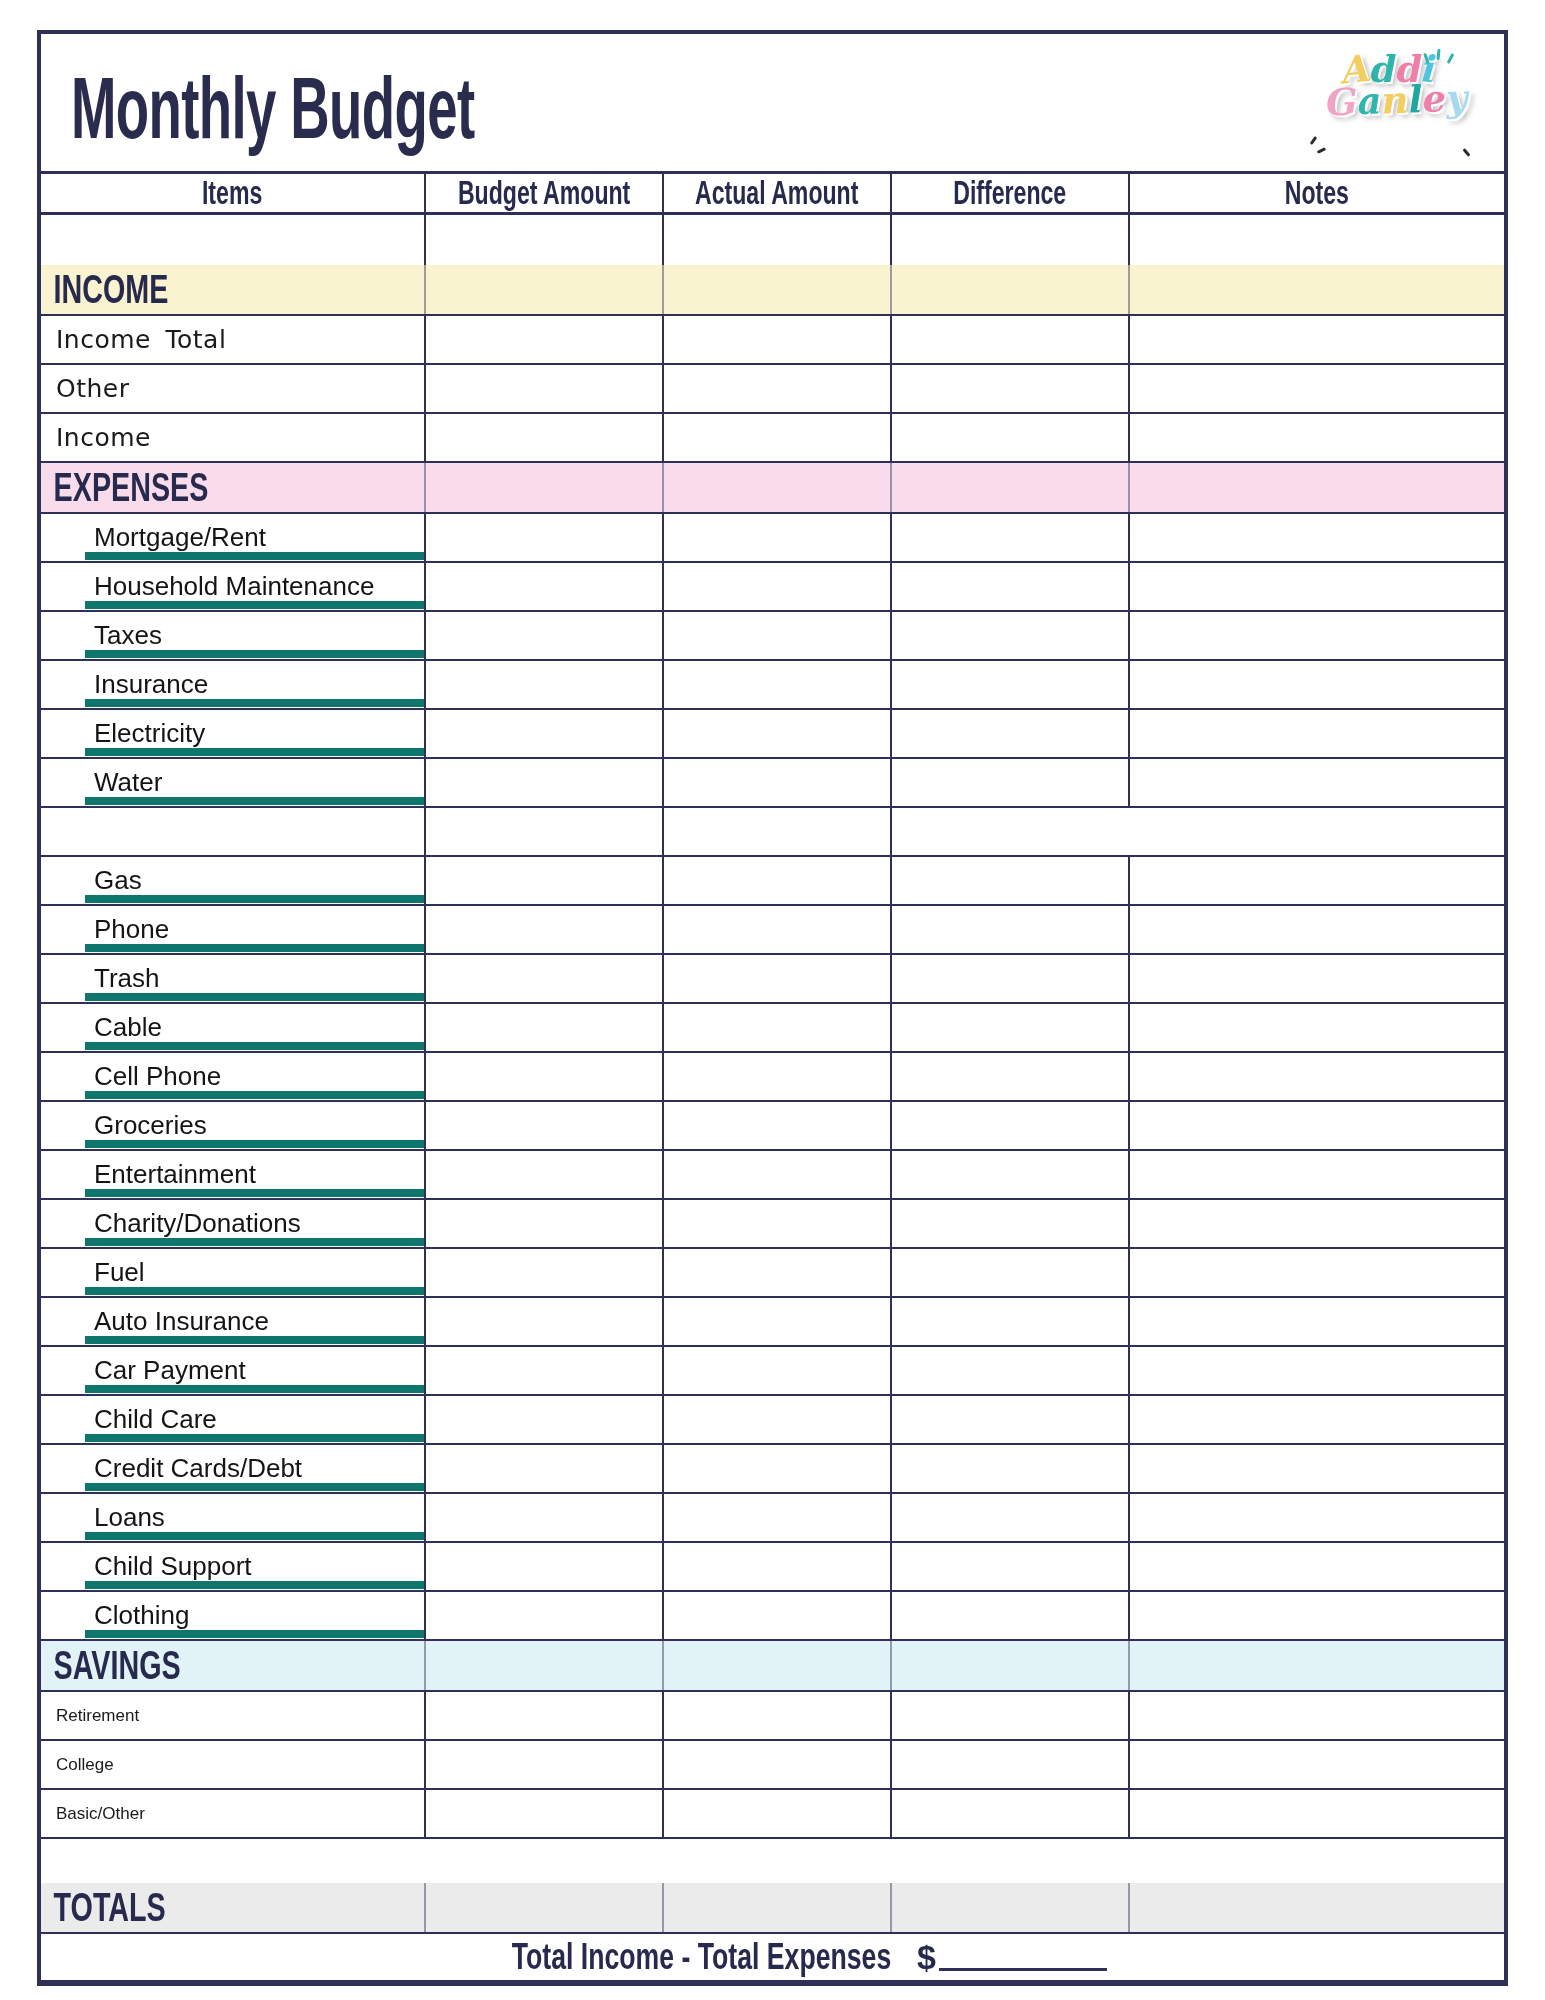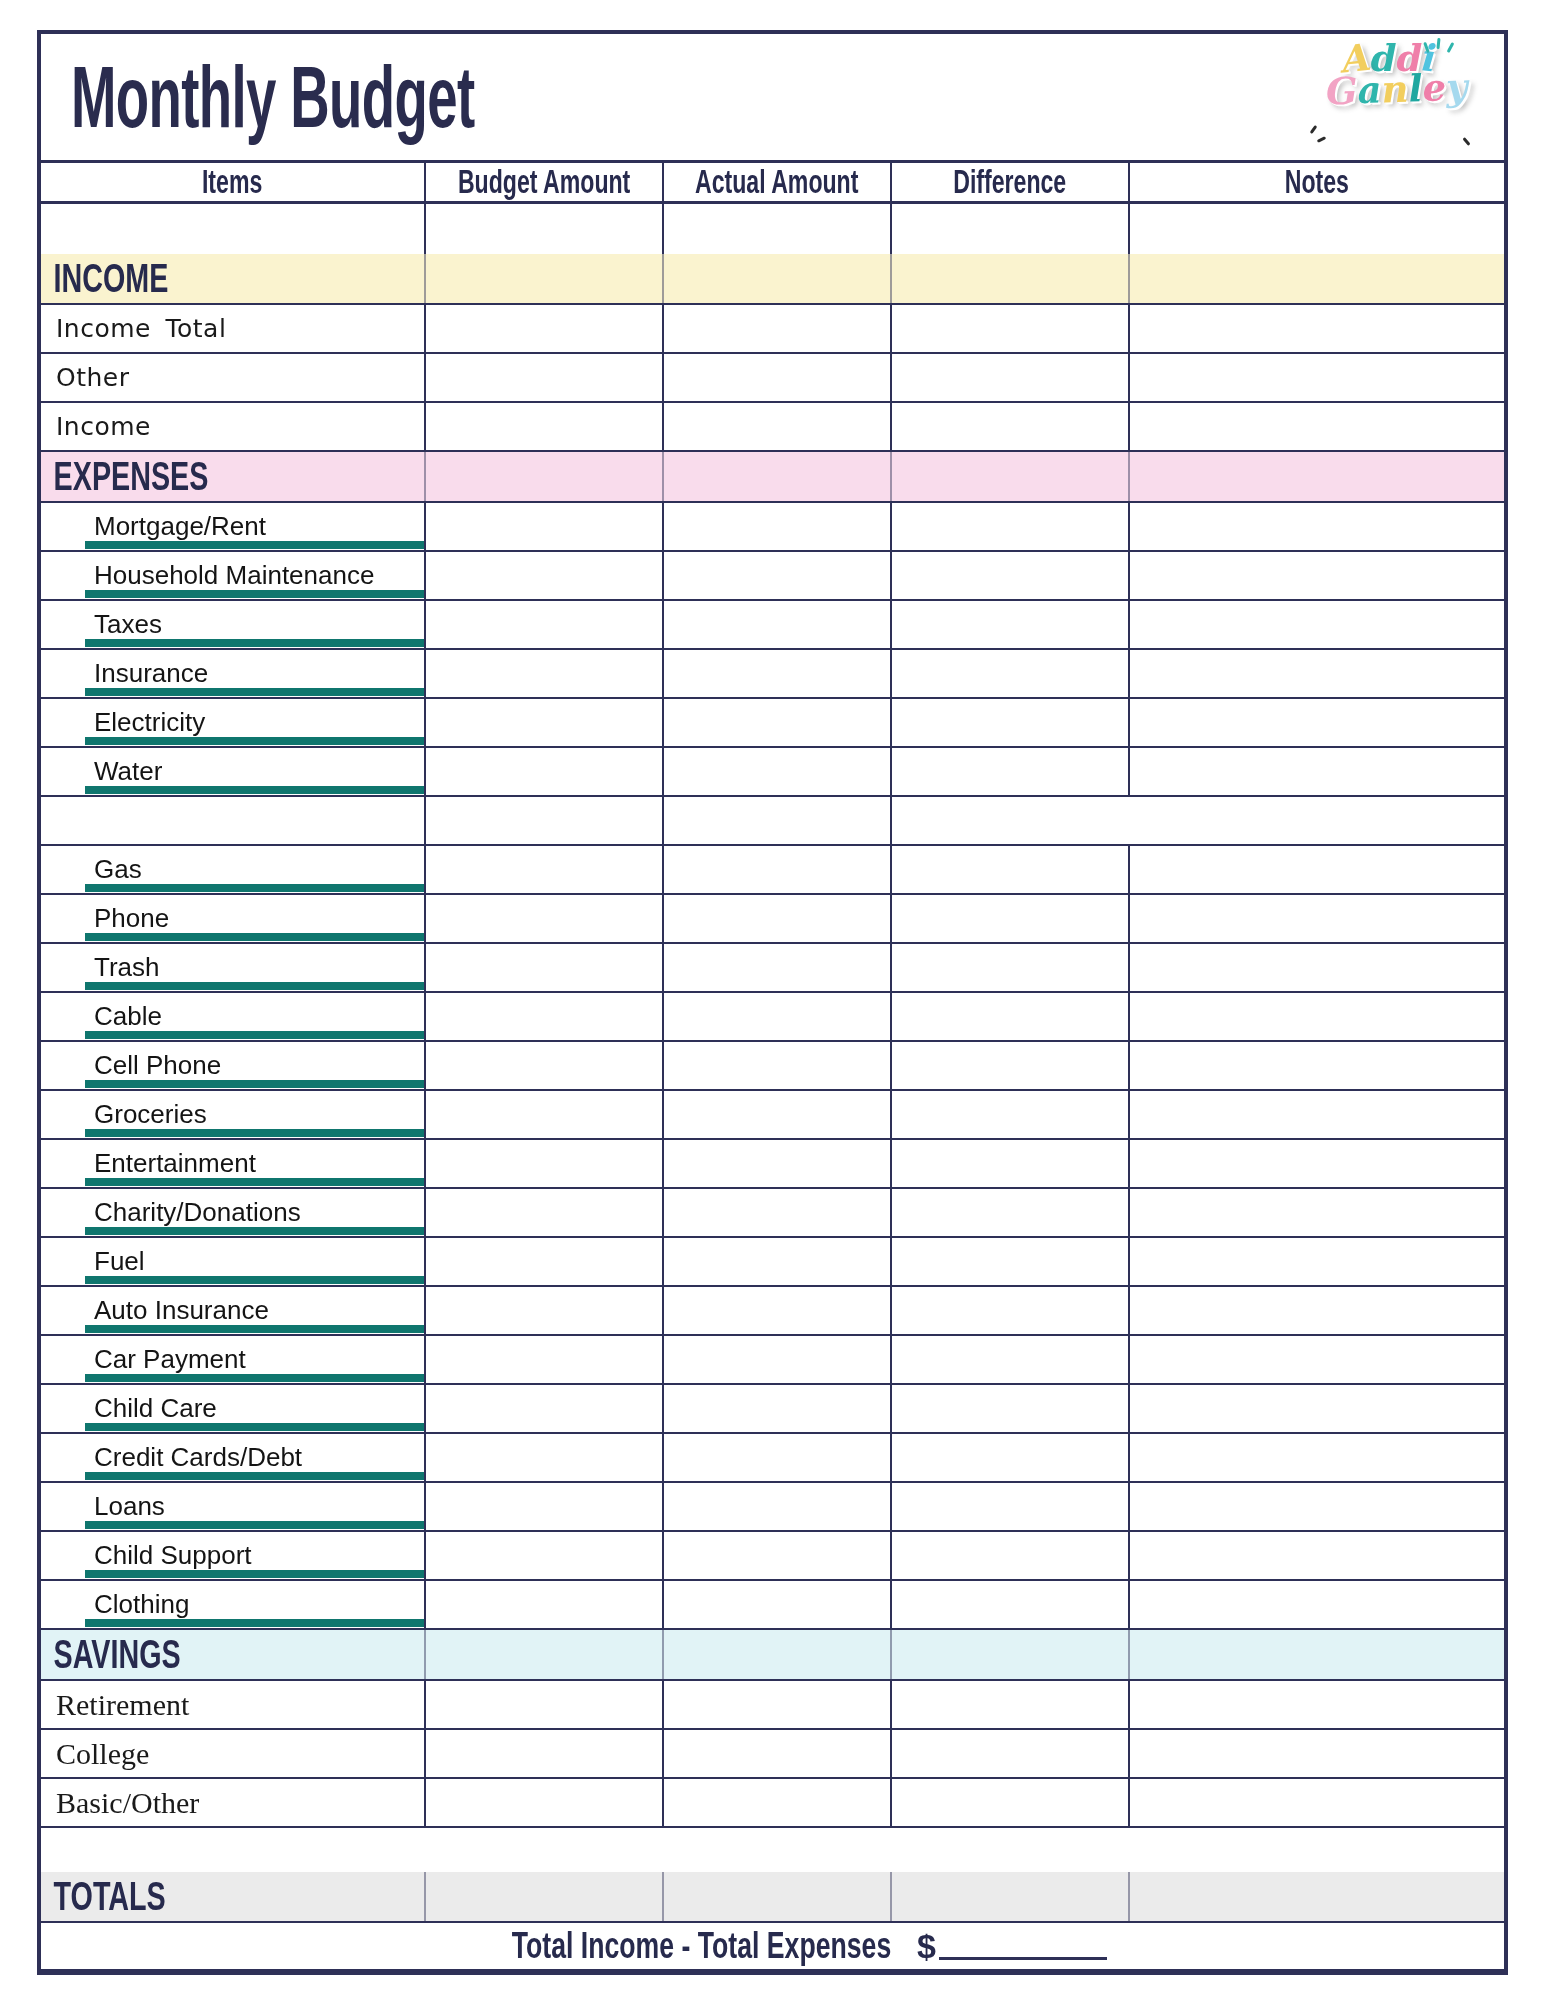--- a/index.html
+++ b/index.html
@@ -5,21 +5,21 @@
   html,body{margin:0;padding:0;background:#ffffff;}
   body{width:1545px;height:2000px;position:relative;font-family:"Liberation Sans",sans-serif;}
 
   .sheet{
     position:absolute;left:37px;top:30px;width:1471px;
     border:4px solid #2E3057;border-bottom-width:6px;
     box-sizing:border-box;background:#fff;
   }
 
   
-  .title-row{height:126px;border-bottom:3px solid #2E3057;position:relative;overflow:visible;}
+  .title-row{height:126px;border-bottom:3px solid #2E3057;position:relative;overflow:visible;margin-top:11px;}
   .doc-title{
     margin:0;position:absolute;left:30px;top:12px;
     font-size:88px;font-weight:600;color:#2A2C4E;white-space:nowrap;
     transform:scaleX(0.62);transform-origin:left top;letter-spacing:-1px;
   }
 
   
   .logo{position:absolute;right:38px;top:6px;width:150px;height:112px;
         font-family:"DejaVu Serif",serif;font-style:italic;font-weight:bold;line-height:1;}
   .logo-line{white-space:nowrap;}
@@ -66,21 +66,21 @@
   .income-band{background:#FAF3CF;}
   .expenses-band{background:#F9DCEC;}
   .savings-band{background:#E1F3F6;}
   .totals-band{background:#EBEBEB;height:51px;margin-top:44px;}
 
   .item-row{height:49px;}
   .item-row .c-items{display:flex;align-items:center;}
 
   .inc-label{font-family:"DejaVu Sans",sans-serif;font-size:25px;color:#1A1A1A;
              padding-left:15px;letter-spacing:.5px;word-spacing:6px;}
-  .sav-label{font-family:Liberation Serif, serif;font-size:30px;color:#1A1A1A;padding-left:15px;}
+  .sav-label{font-family:Liberation Sans, sans-serif;font-size:17px;color:#1A1A1A;padding-left:15px;}
 
   .exp .c-items{align-items:flex-end;}
   .exp-label{display:block;width:100%;font-size:26px;color:#141414;
              padding:0 0 1px 9px;margin-bottom:1px;border-bottom:8px solid #0f766e;
              line-height:1.05;box-sizing:border-box;margin-left:44px;}
 
   
   .footer-row{height:46px;border-bottom:none;display:block;}
   .footer-inner{height:100%;display:flex;align-items:center;justify-content:center;}
   .footer-label{font-weight:bold;font-size:37px;color:#272A4D;white-space:nowrap;

